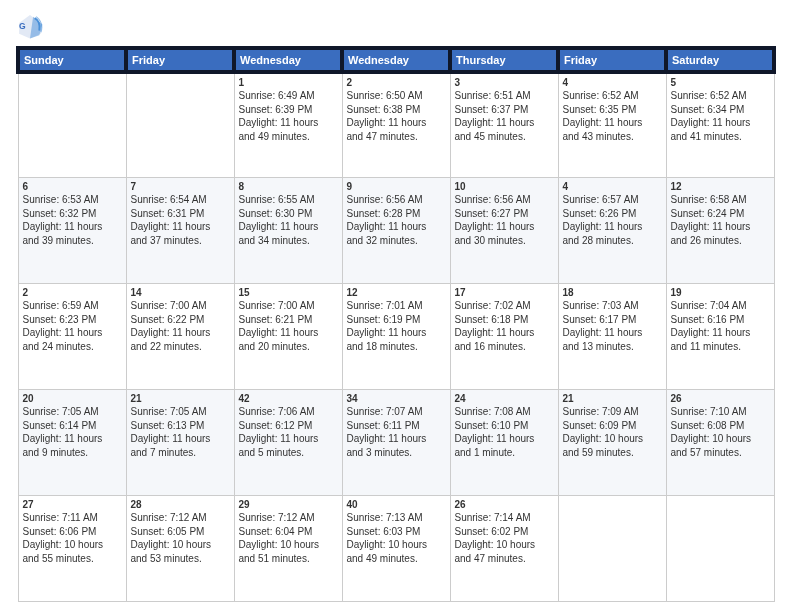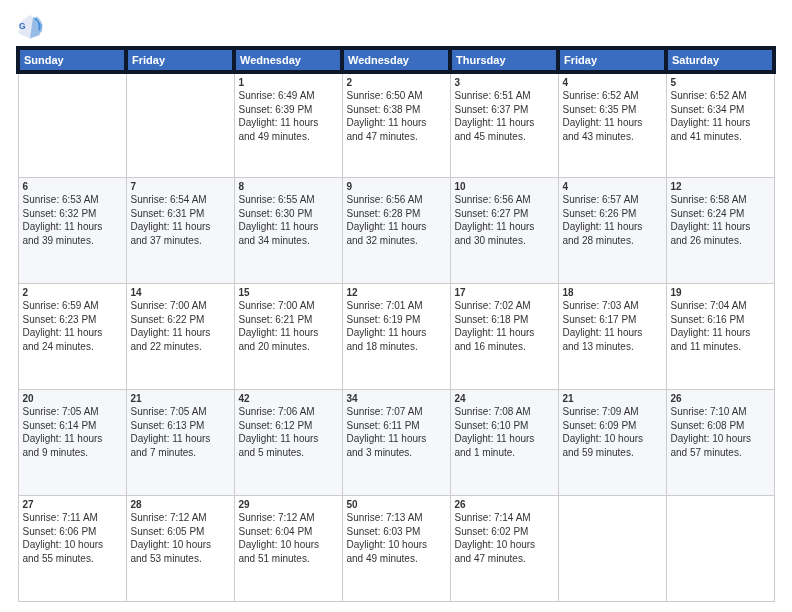--- a/index.html
+++ b/index.html
@@ -247,21 +247,21 @@
           </td>
           <td>
             <span class="day-num">28</span>
             <div class="day-info">Sunrise: 7:12 AM<br>Sunset: 6:05 PM<br>Daylight: 10 hours and 53 minutes.</div>
           </td>
           <td>
             <span class="day-num">29</span>
             <div class="day-info">Sunrise: 7:12 AM<br>Sunset: 6:04 PM<br>Daylight: 10 hours and 51 minutes.</div>
           </td>
           <td>
-            <span class="day-num">50</span>
+            <span class="day-num">40</span>
             <div class="day-info">Sunrise: 7:13 AM<br>Sunset: 6:03 PM<br>Daylight: 10 hours and 49 minutes.</div>
           </td>
           <td>
             <span class="day-num">26</span>
             <div class="day-info">Sunrise: 7:14 AM<br>Sunset: 6:02 PM<br>Daylight: 10 hours and 47 minutes.</div>
           </td>
           <td class="empty-cell"></td>
           <td class="empty-cell"></td>
         </tr>
       </tbody>

